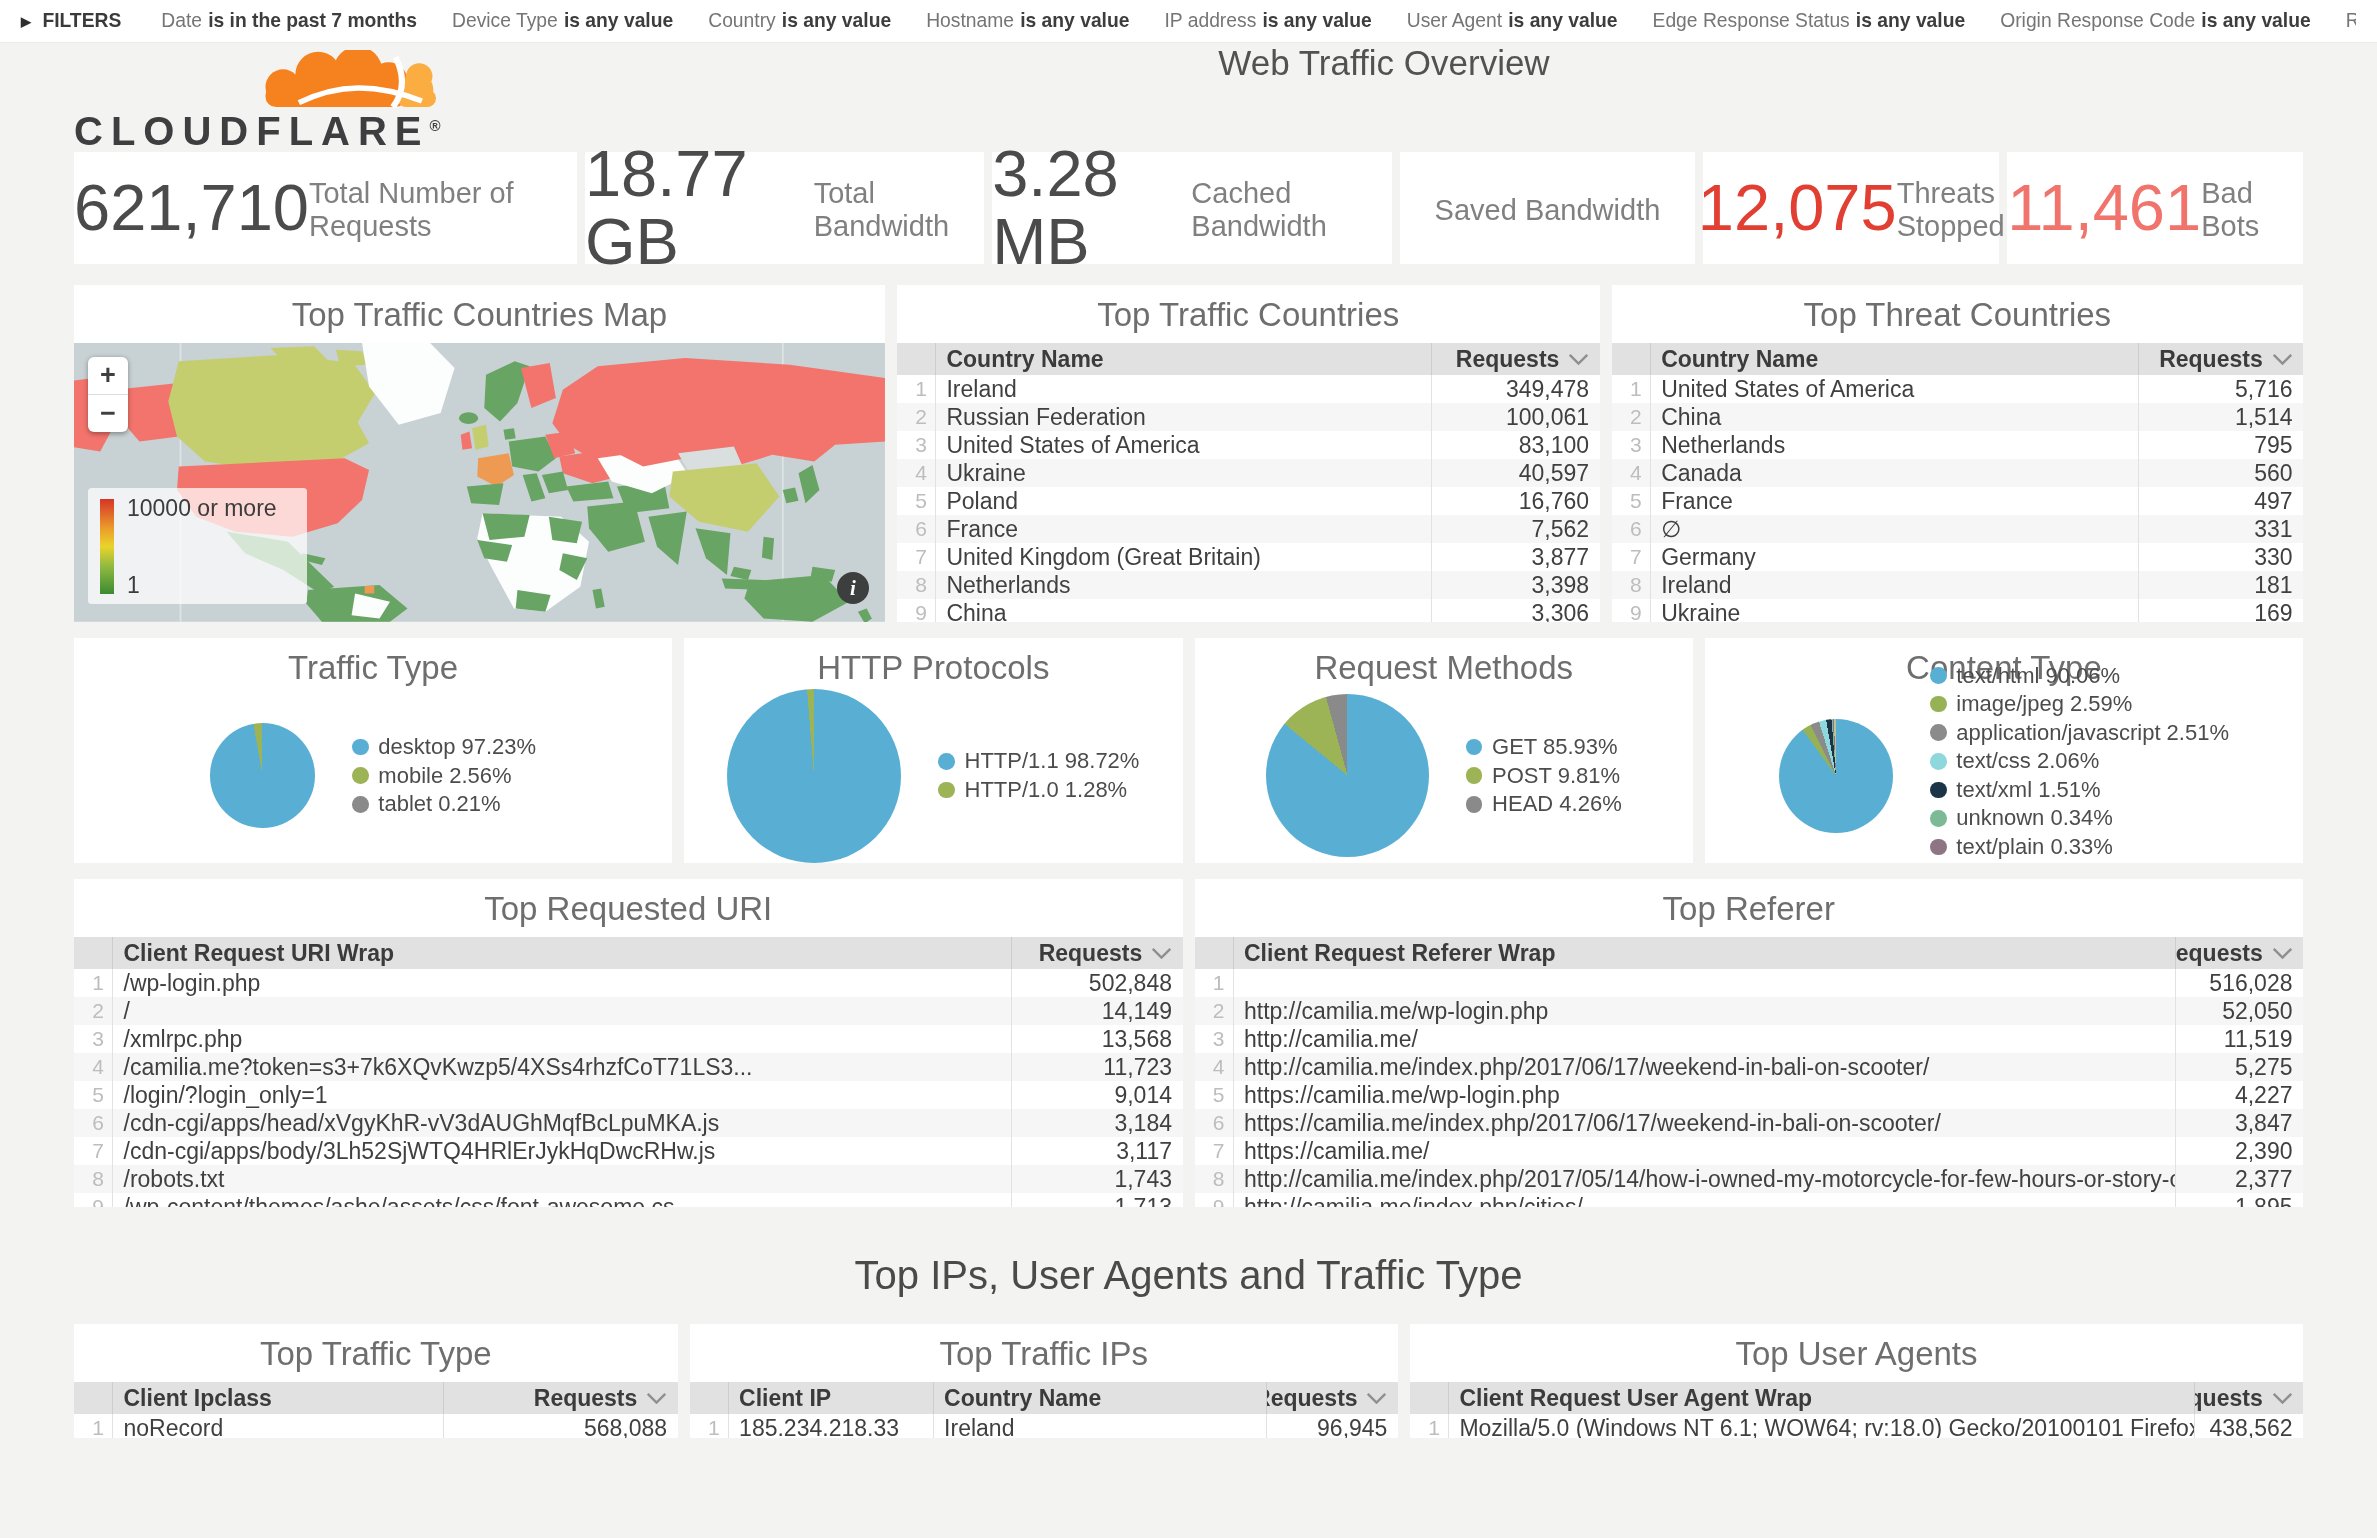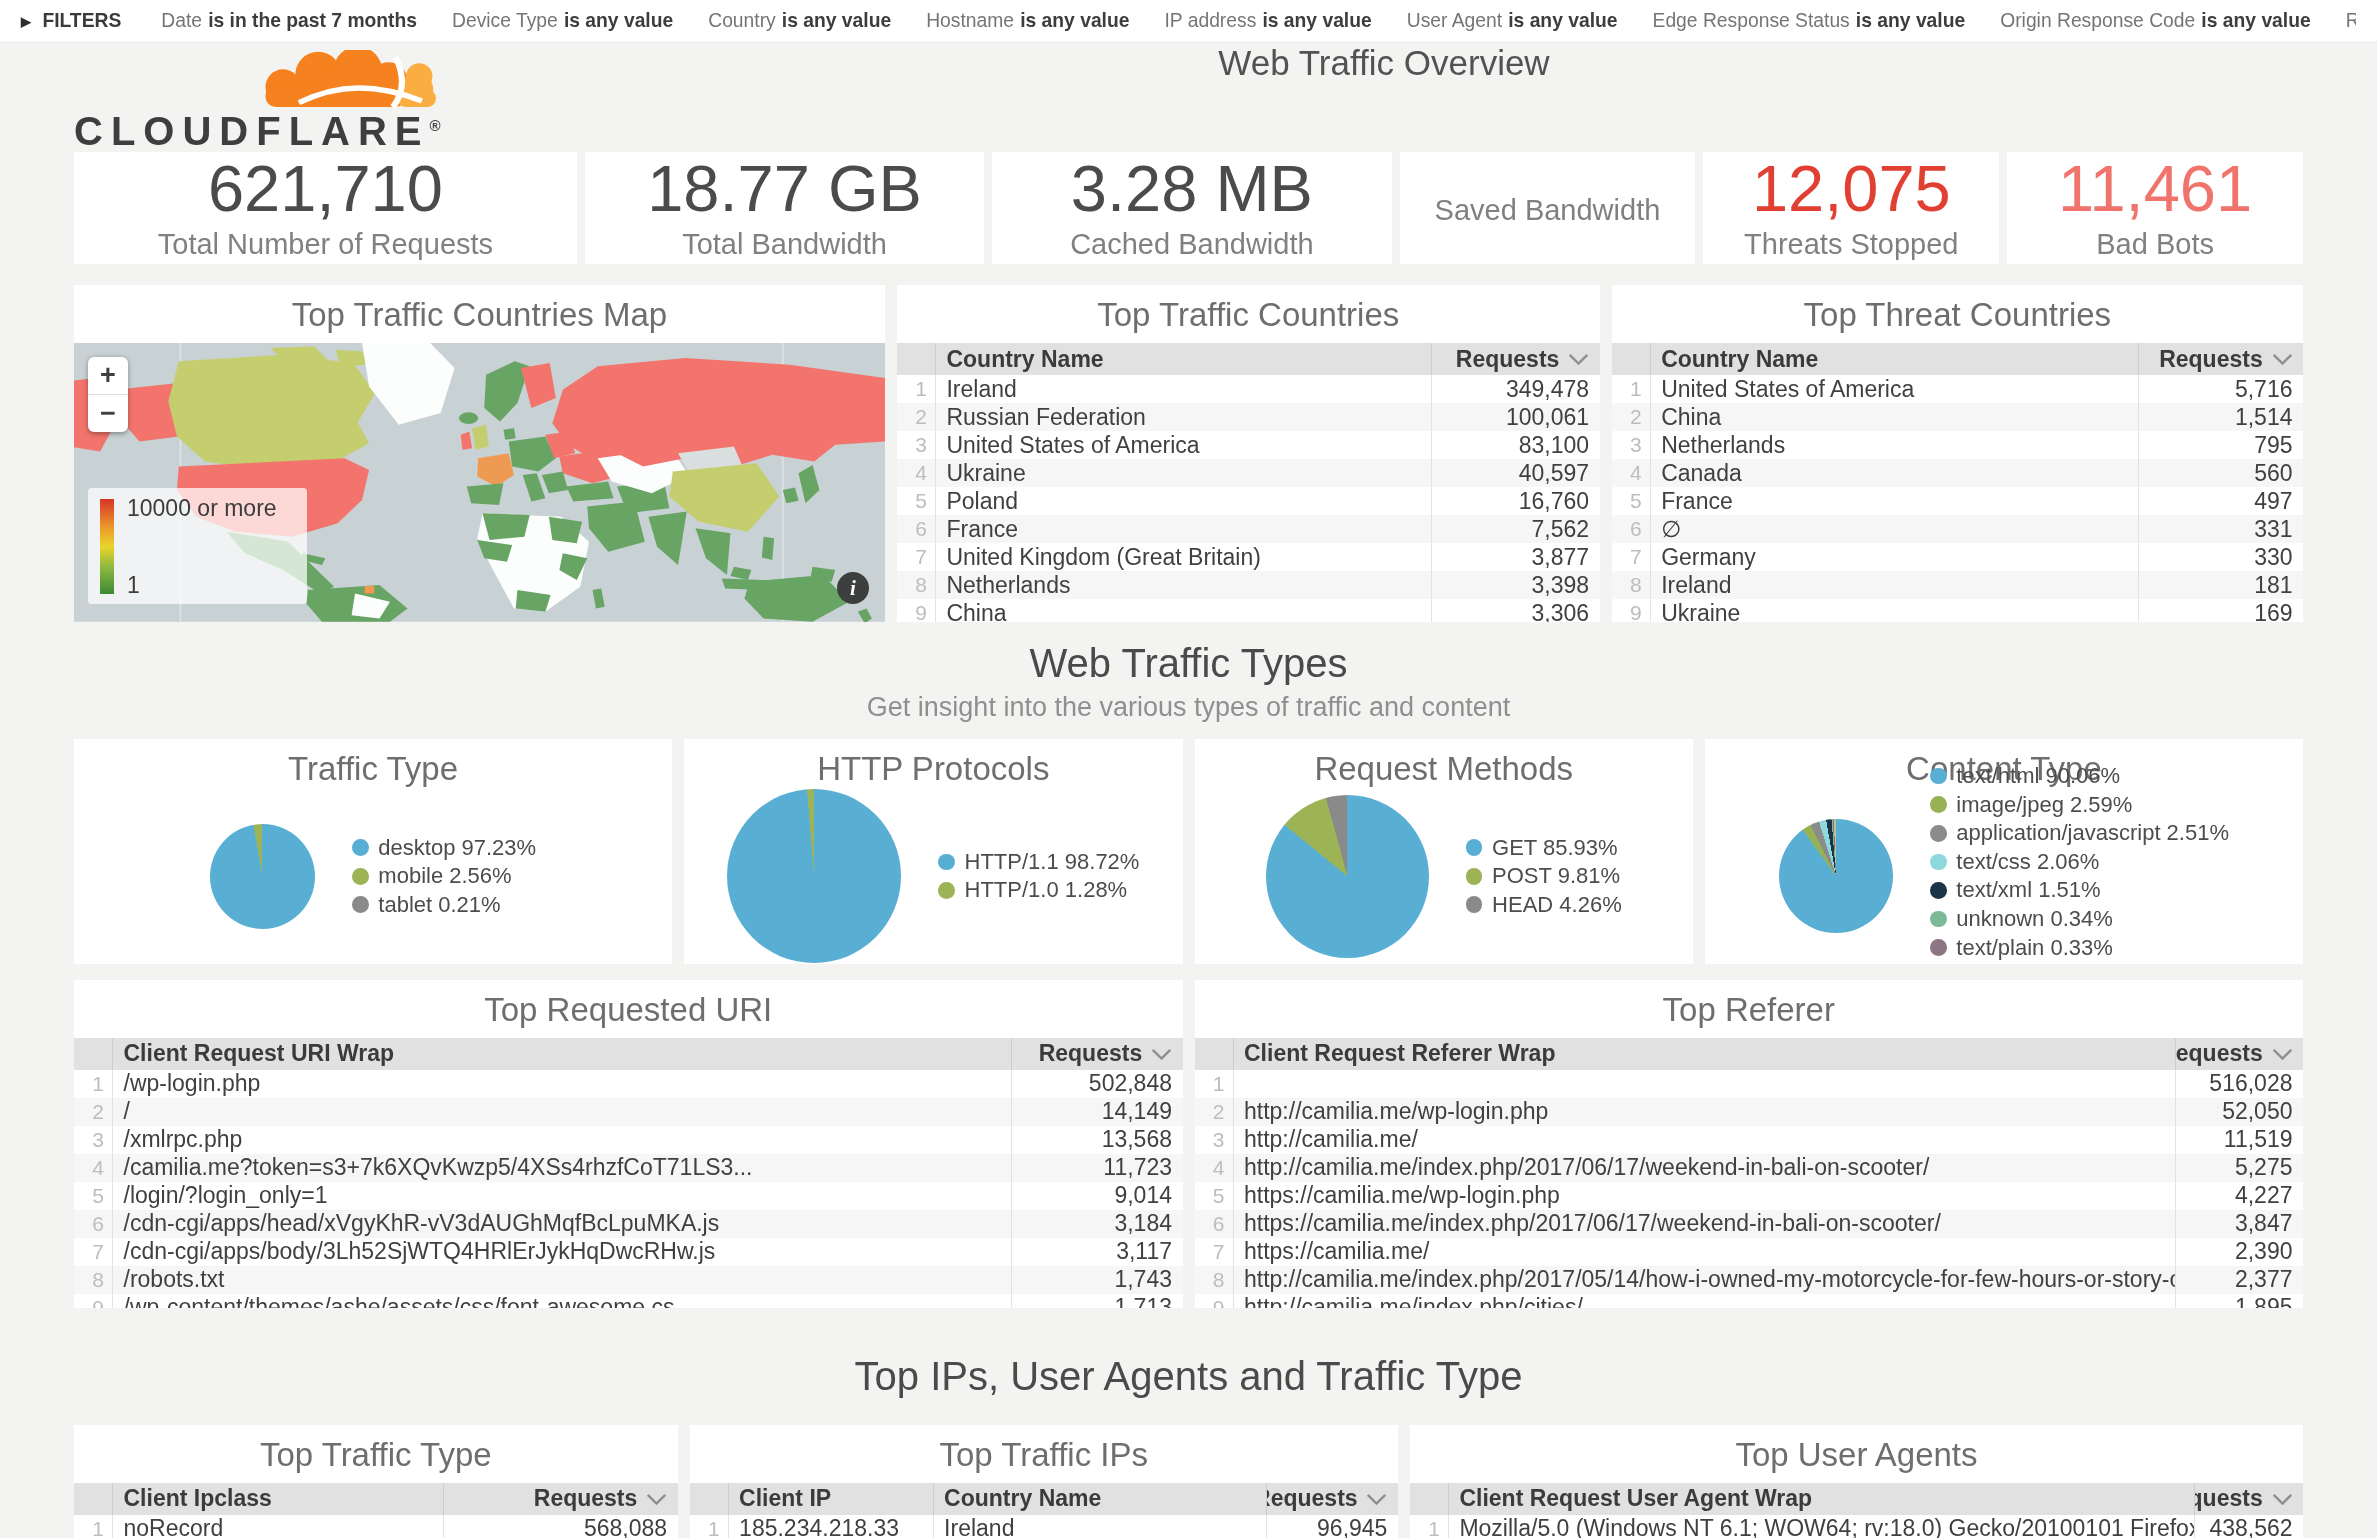--- a/index.html
+++ b/index.html
@@ -15,21 +15,21 @@
   .f-val{font-weight:bold;color:#3d3d3d;margin-left:6.1px}
   
   .content{padding:0 74px}
   .header{height:109px;display:flex;}
   .logo{width:391px;flex:none;padding-top:7px}
   .logo svg{display:block;margin-left:172px}
   .logo-text{font-size:40px;font-weight:800;letter-spacing:8px;color:#3e3e40;line-height:1;margin-top:2.6px}
   .reg{font-size:15px;vertical-align:super;letter-spacing:0}
   .page-title{flex:1;text-align:center;font-size:35px;color:#525252}
   .kpi-row{display:flex;gap:8px;height:112px}
-  .kpi{background:#fff;display:flex;flex-direction:column;align-items:center;justify-content:center;min-width:0}
+  .kpi{background:#fff;display:flex;flex-direction:row;align-items:center;justify-content:center;min-width:0}
   .kpi:nth-child(1){flex:1.7}
   .kpi:nth-child(2),.kpi:nth-child(3){flex:1.35}
   .kpi:nth-child(n+4){flex:1}
   .kpi-val{font-size:65px;line-height:1.05;color:#4b4b4b}
   .kpi-label{font-size:29px;color:#808080;margin-top:4.4px}
   .row{display:flex;gap:12px}
   .panel{background:#fff;overflow:hidden;display:flex;flex-direction:column;min-width:0}
   .panel-title{text-align:center;font-size:33px;color:#6e6e6e;padding:11.4px 0 8.8px;flex:none;white-space:nowrap;overflow:hidden}
   .row2{margin-top:21px;height:337px}
   
@@ -353,24 +353,20 @@
             </div>
             <div class="trow">
               <div class="tnum">9</div>
               <div class="tcell c0">Ukraine</div>
               <div class="tcell c1 sep last r">169</div>
             </div>
           </div>
       </div>
     </div>
 
-    <div class="section-head">
-      <div class="sec-title">Web Traffic Types</div>
-      <div class="sec-sub">Get insight into the various types of traffic and content</div>
-    </div>
 
     <div class="row pie-row">
       <div class="panel" style="flex:1.2">
         <div class="panel-title">Traffic Type</div>
         <div class="pie-body">
           <div class="pie pie-traffic" style="background: conic-gradient(rgb(88, 174, 211) 0deg, rgb(88, 174, 211) 350.028deg, rgb(156, 179, 86) 350.028deg, rgb(156, 179, 86) 359.244deg, rgb(138, 138, 138) 359.244deg, rgb(138, 138, 138) 360deg);"></div>
           <div class="legend">
               <div class="lg-item">
                 <div class="lg-dot" style="background: rgb(88, 174, 211);"></div>
                 <div class="lg-lab">desktop 97.23%</div>

